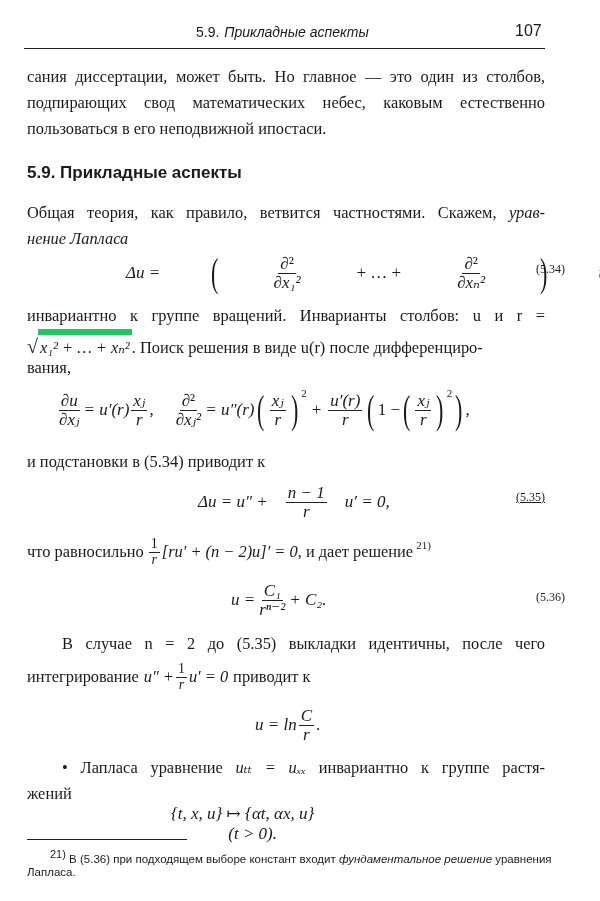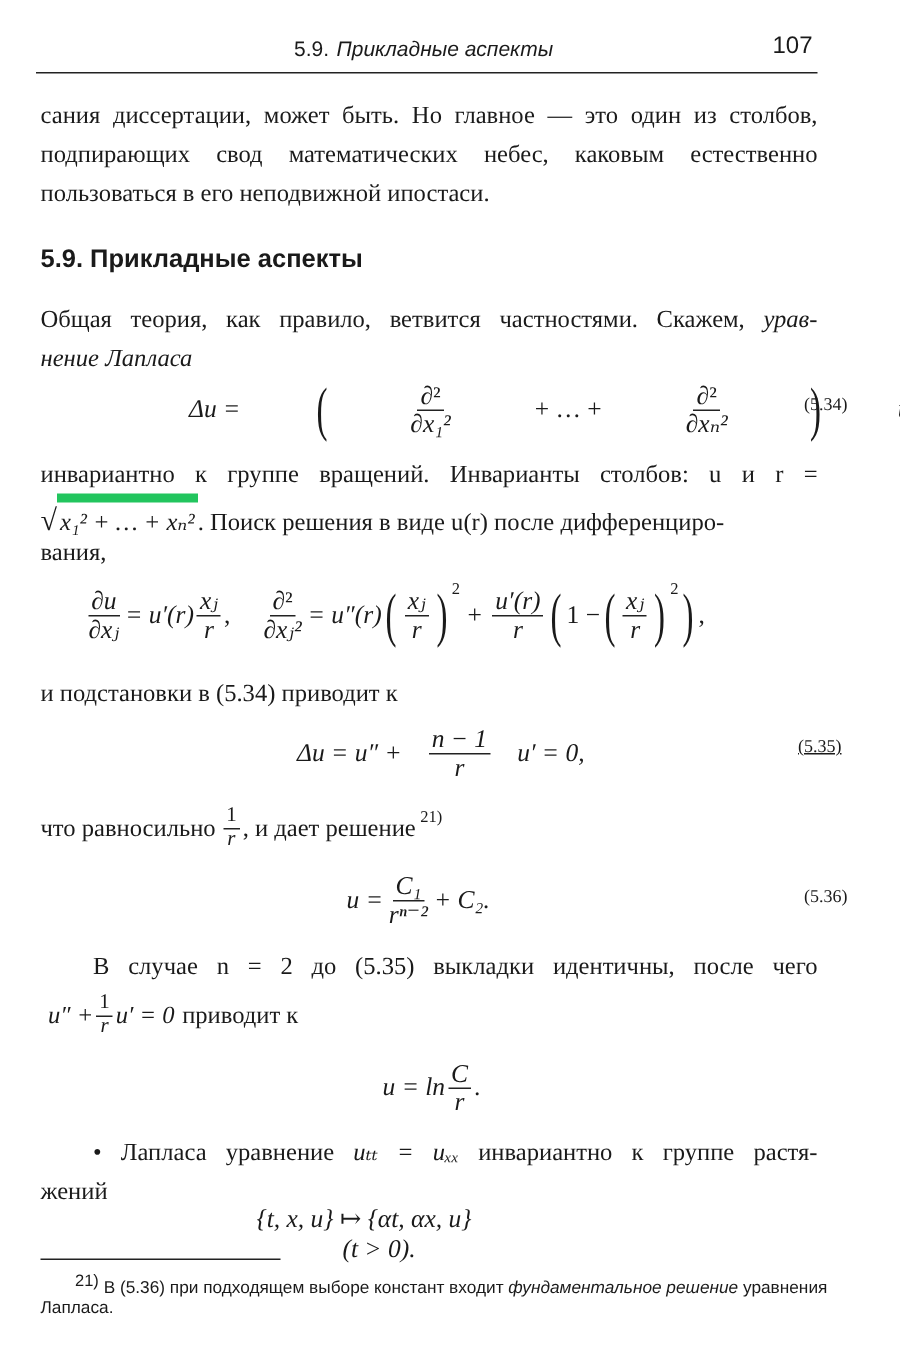--- a/index.html
+++ b/index.html
@@ -117,44 +117,46 @@
 <div class="abs txt line" style="top:449px;">и подстановки в (5.34) приводит к</div>
 
 <div class="abs eq" style="left:198px;top:477px;height:50px;gap:16px;">
   <span class="m">Δu = u″ +</span>
   <span class="frac">
     <span class="n m">n − 1</span>
     <span class="d m">r</span>
   </span>
   <span class="m">u′ = 0,</span>
 </div>
-<div class="eqno" style="left:492px;top:490px;text-decoration:underline;">(5.35)</div>
+<div class="eqno" style="left:476px;top:490px;text-decoration:underline;">(5.35)</div>
 
 <div class="abs txt line eq" style="top:532px;height:40px;font-size:16.4px;">
   <span>что равносильно</span>
   <span class="frac" style="font-size:14px;margin-left:5px;">
     <span class="n">1</span>
     <span class="d m">r</span>
   </span>
+  <span class="m">[ru′ + (n − 2)u]′ = 0</span>
   <span>, и дает решение</span>
   <sup style="align-self:flex-start;margin-left:3px;">21)</sup>
 </div>
 
 <div class="abs eq" style="left:231px;top:575px;height:50px;">
   <span class="m">u =</span>
   <span class="frac">
     <span class="n m">C₁</span>
     <span class="d m">rⁿ⁻²</span>
   </span>
   <span class="m">+ C₂.</span>
 </div>
 <div class="eqno" style="left:496px;top:590px;">(5.36)</div>
 
 <div class="abs txt just" style="left:62px;width:483px;top:631px;">В случае n = 2 до (5.35) выкладки идентичны, после чего</div>
 <div class="abs txt line eq" style="top:657px;height:40px;font-size:16.4px;">
+  <span>интегрирование</span>
   <span class="m" style="margin-left:5px;">u″ +</span>
   <span class="frac" style="font-size:14px;">
     <span class="n">1</span>
     <span class="d m">r</span>
   </span>
   <span class="m">u′ = 0</span>
   <span style="margin-left:5px;">приводит к</span>
 </div>
 
 <div class="abs eq" style="left:255px;top:702px;height:46px;">

